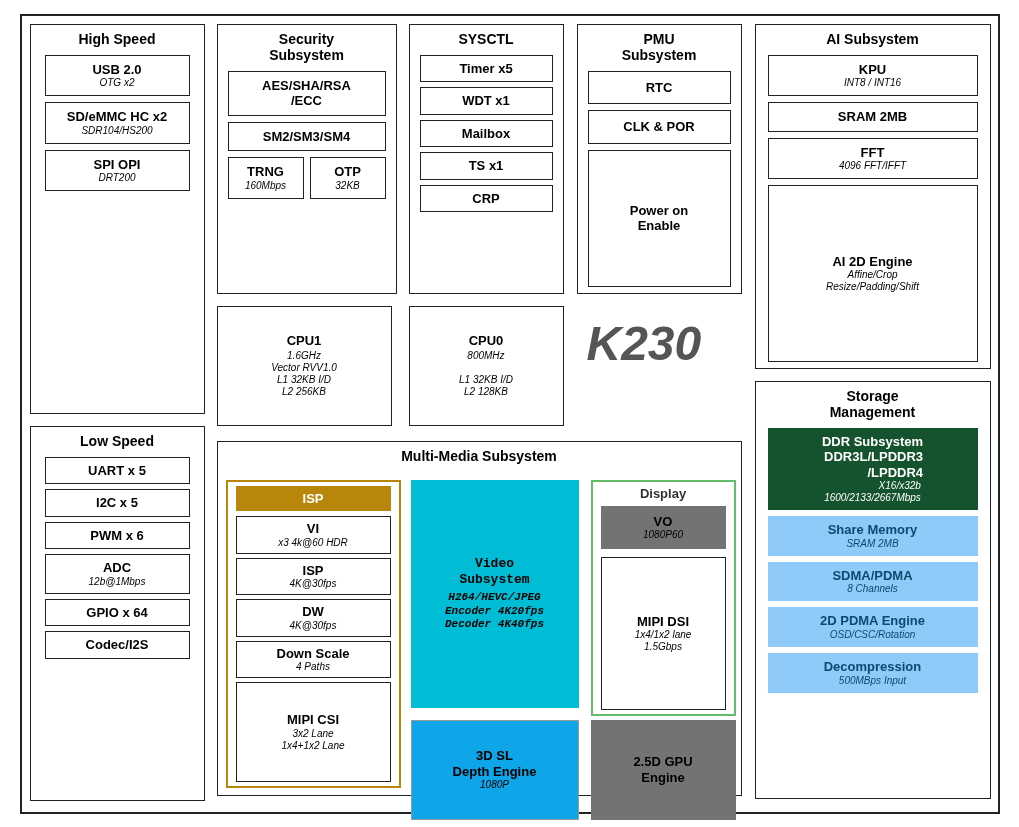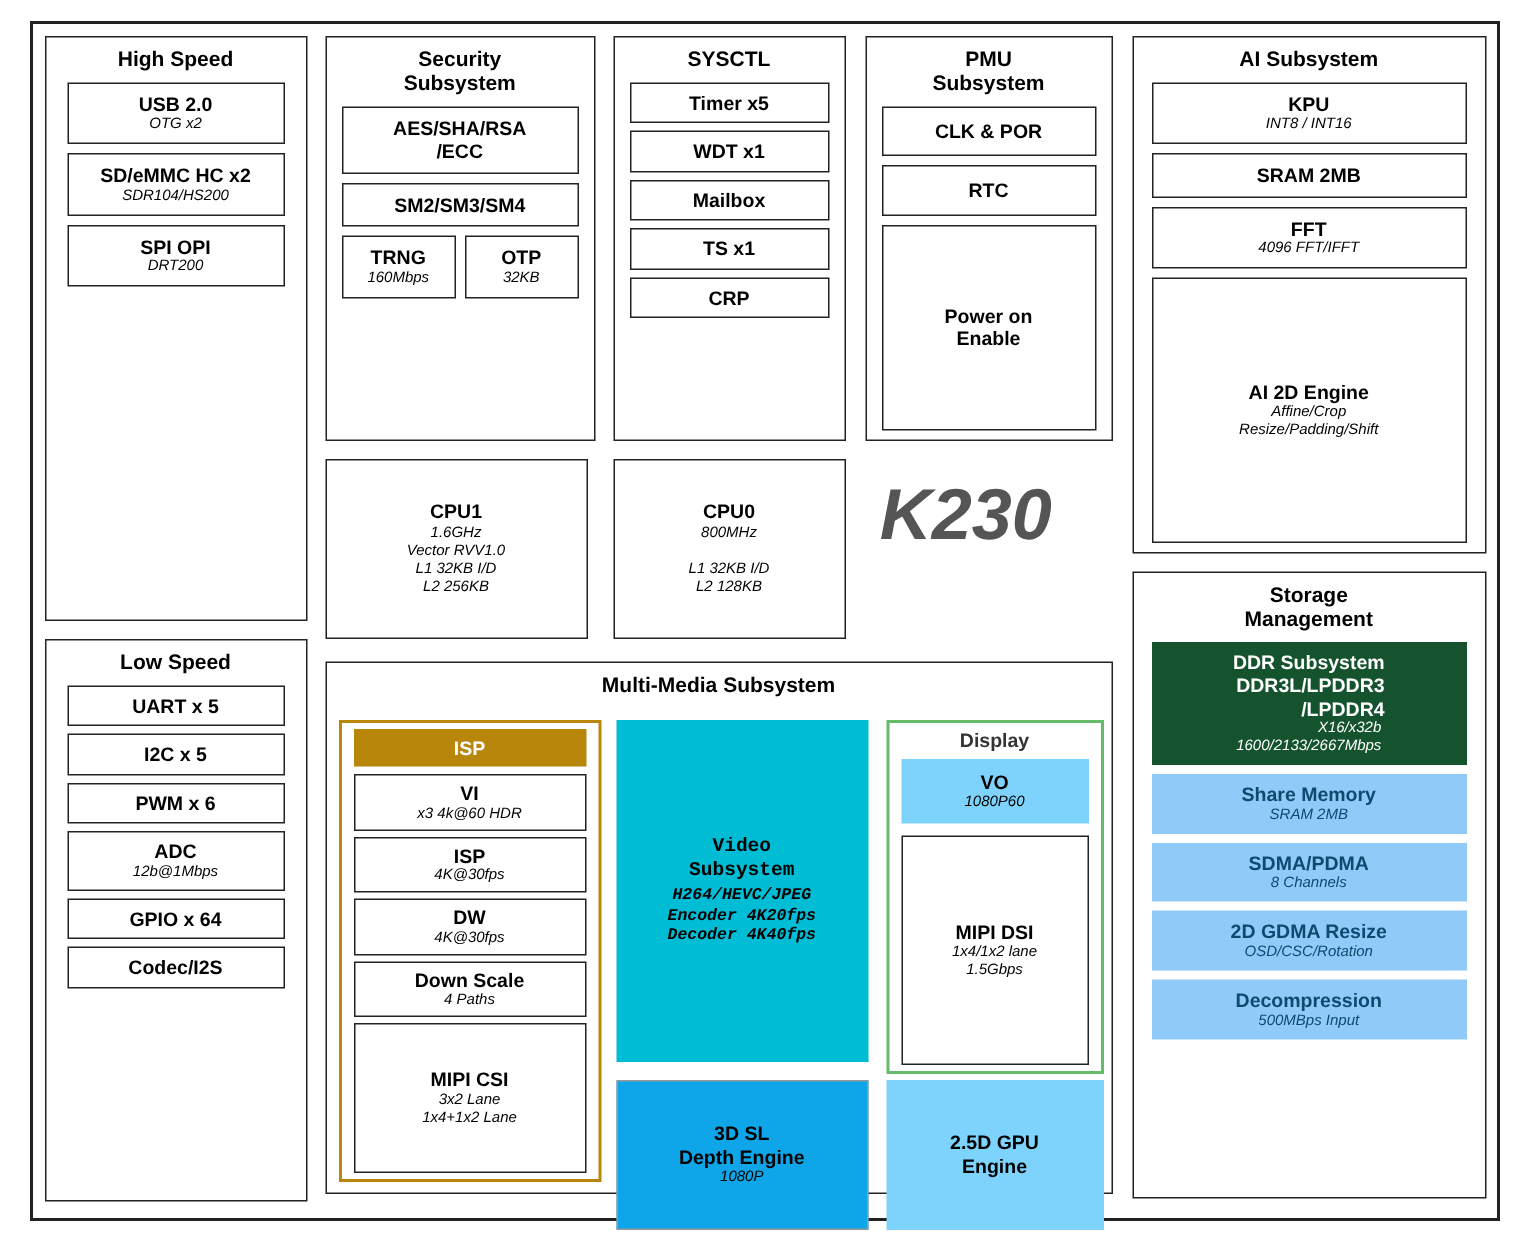--- a/index.html
+++ b/index.html
@@ -42,21 +42,21 @@
       line-height: 1.2;
     }
     .section-label {
       font-size: 14px;
       font-weight: bold;
       text-align: center;
     }
     
     .fill-orange { background: #14532d; color: #fff; text-align: right; }
     .fill-cyan { background: #00BCD4; color: #000; }
-    .fill-green { background: #7dd3fc; color: #000; }
+    .fill-green { background: #737373; color: #000; }
     .fill-blue-light { background: #90CAF9; color: #0c4a6e; text-align: center; }
     .k230-label {
       position: absolute;
       font-size: 48px;
       font-style: italic;
       font-weight: bold;
       color: #555;
     }
   </style>
 </head>
@@ -138,24 +138,24 @@
       <div class="box-title">TS x1</div>
     </div>
     <div class="box" style="position:relative; width:133px; padding:5px;">
       <div class="box-title">CRP</div>
     </div>
   </div>
 
   <div class="box" style="left:555px; top:8px; width:165px; height:270px; flex-direction:column; justify-content:flex-start; padding:6px;">
     <div class="section-label" style="margin-bottom:8px;">PMU<br>Subsystem</div>
     <div class="box" style="position:relative; width:143px; margin-bottom:6px; padding:8px;">
+      <div class="box-title">RTC</div>
+    </div>
+    <div class="box" style="position:relative; width:143px; margin-bottom:6px; padding:8px;">
       <div class="box-title">CLK &amp; POR</div>
-    </div>
-    <div class="box" style="position:relative; width:143px; margin-bottom:6px; padding:8px;">
-      <div class="box-title">RTC</div>
     </div>
     <div class="box" style="position:relative; width:143px; padding:8px; flex:1; justify-content:center;">
       <div class="box-title">Power on<br>Enable</div>
     </div>
   </div>
 
   <div class="box" style="left:733px; top:8px; width:236px; height:345px; flex-direction:column; justify-content:flex-start; padding:6px;">
     <div class="section-label" style="margin-bottom:8px;">AI Subsystem</div>
     <div class="box" style="position:relative; width:210px; margin-bottom:6px; padding:6px;">
       <div class="box-title">KPU</div>
@@ -182,21 +182,21 @@
     </div>
     <div class="box fill-blue-light" style="position:relative; width:210px; margin-bottom:6px; padding:6px; border:none;">
       <div class="box-title">Share Memory</div>
       <div class="box-sub">SRAM 2MB</div>
     </div>
     <div class="box fill-blue-light" style="position:relative; width:210px; margin-bottom:6px; padding:6px; border:none;">
       <div class="box-title">SDMA/PDMA</div>
       <div class="box-sub">8 Channels</div>
     </div>
     <div class="box fill-blue-light" style="position:relative; width:210px; margin-bottom:6px; padding:6px; border:none;">
-      <div class="box-title">2D GDMA Resize</div>
+      <div class="box-title">2D PDMA Engine</div>
       <div class="box-sub">OSD/CSC/Rotation</div>
     </div>
     <div class="box fill-blue-light" style="position:relative; width:210px; padding:6px; border:none;">
       <div class="box-title">Decompression</div>
       <div class="box-sub">500MBps  Input</div>
     </div>
   </div>
 
   <div class="box" style="left:195px; top:290px; width:175px; height:120px; flex-direction:column; justify-content:center;">
     <div class="box-title">CPU1</div>

